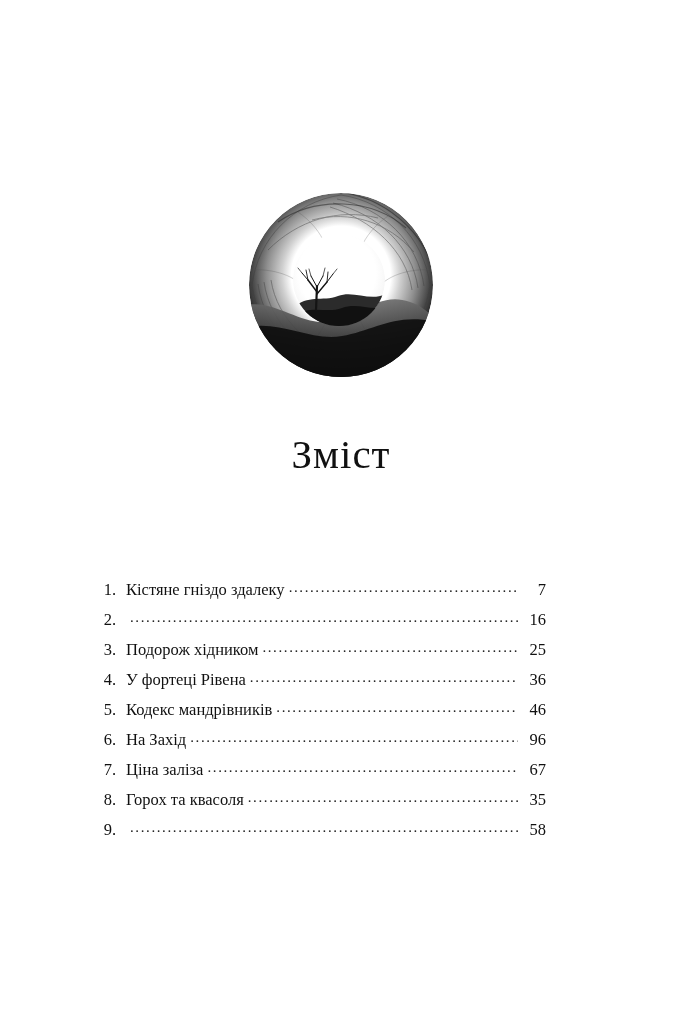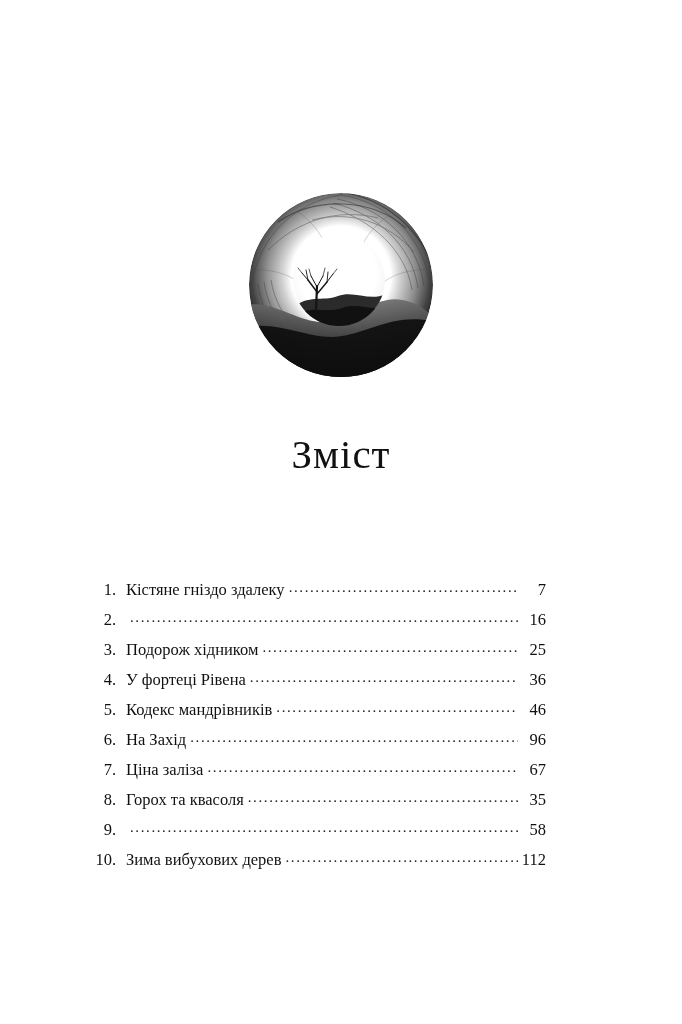--- a/index.html
+++ b/index.html
@@ -272,24 +272,17 @@
       <span class="toc-page">35</span>
     </div>
 
     <div class="toc-row">
       <span class="toc-num">9.</span>
       <span class="toc-dot-after-num"></span>
       <span class="toc-leader"></span>
       <span class="toc-page">58</span>
     </div>
 
-    <div class="toc-row">
-      <span class="toc-num">10.</span>
-      <span class="toc-dot-after-num"></span>
-      <span class="toc-title">Зима вибухових дерев</span>
-      <span class="toc-leader"></span>
-      <span class="toc-page">112</span>
-    </div>
 
 
 
   </div>
 </div>
 
 </body></html>

